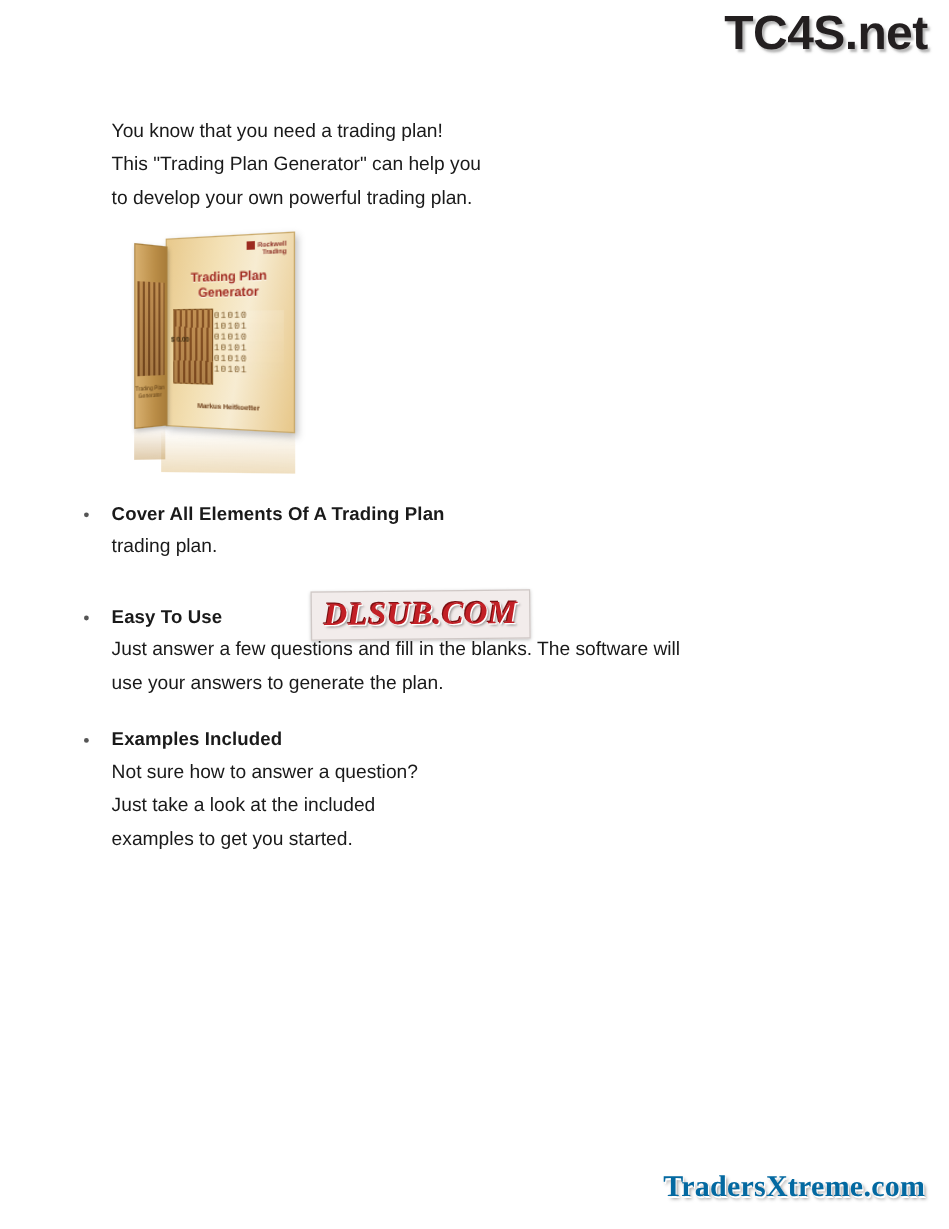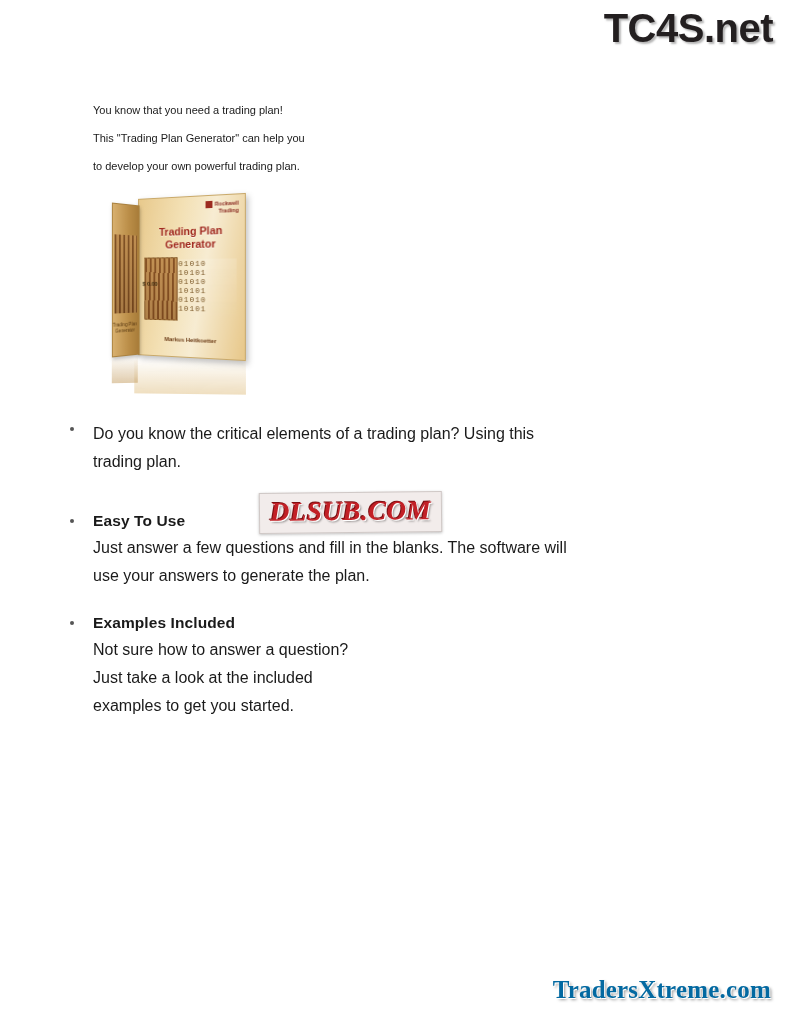--- a/index.html
+++ b/index.html
@@ -34,21 +34,21 @@
     color: #231f20;
     text-shadow: 2px 2px 2px rgba(120,120,120,0.55);
   }
 
   
   .intro {
     position: absolute;
     left: 93px;
     top: 96px;
     width: 560px;
-    font-size: 11px;
+    font-size: 16px;
     line-height: 28px;
     color: #1a1a1a;
   }
   .intro div { white-space: nowrap; }
 
   
   .product-box {
     position: absolute;
     left: 106px;
     top: 192px;
@@ -313,22 +313,22 @@
         <div class="spine-img"></div>
         <div class="spine-txt">Trading Plan Generator</div>
       </div>
     </div>
   </div>
 
   <div class="features">
 
     <div class="feature">
       <span class="bullet"></span>
+      <h3>Cover All Elements Of A Trading Plan</h3>
       <p>
-        <span class="l">Do you know the critical elements of a trading plan? Using this</span>
         <span class="l">trading plan.</span>
       </p>
     </div>
 
     <div class="feature" style="margin-top:36px;">
       <span class="bullet"></span>
       <h3>Easy To Use</h3>
       <p>
         <span class="l">Just answer a few questions and fill in the blanks. The software will</span>
         <span class="l">use your answers to generate the plan.</span>

